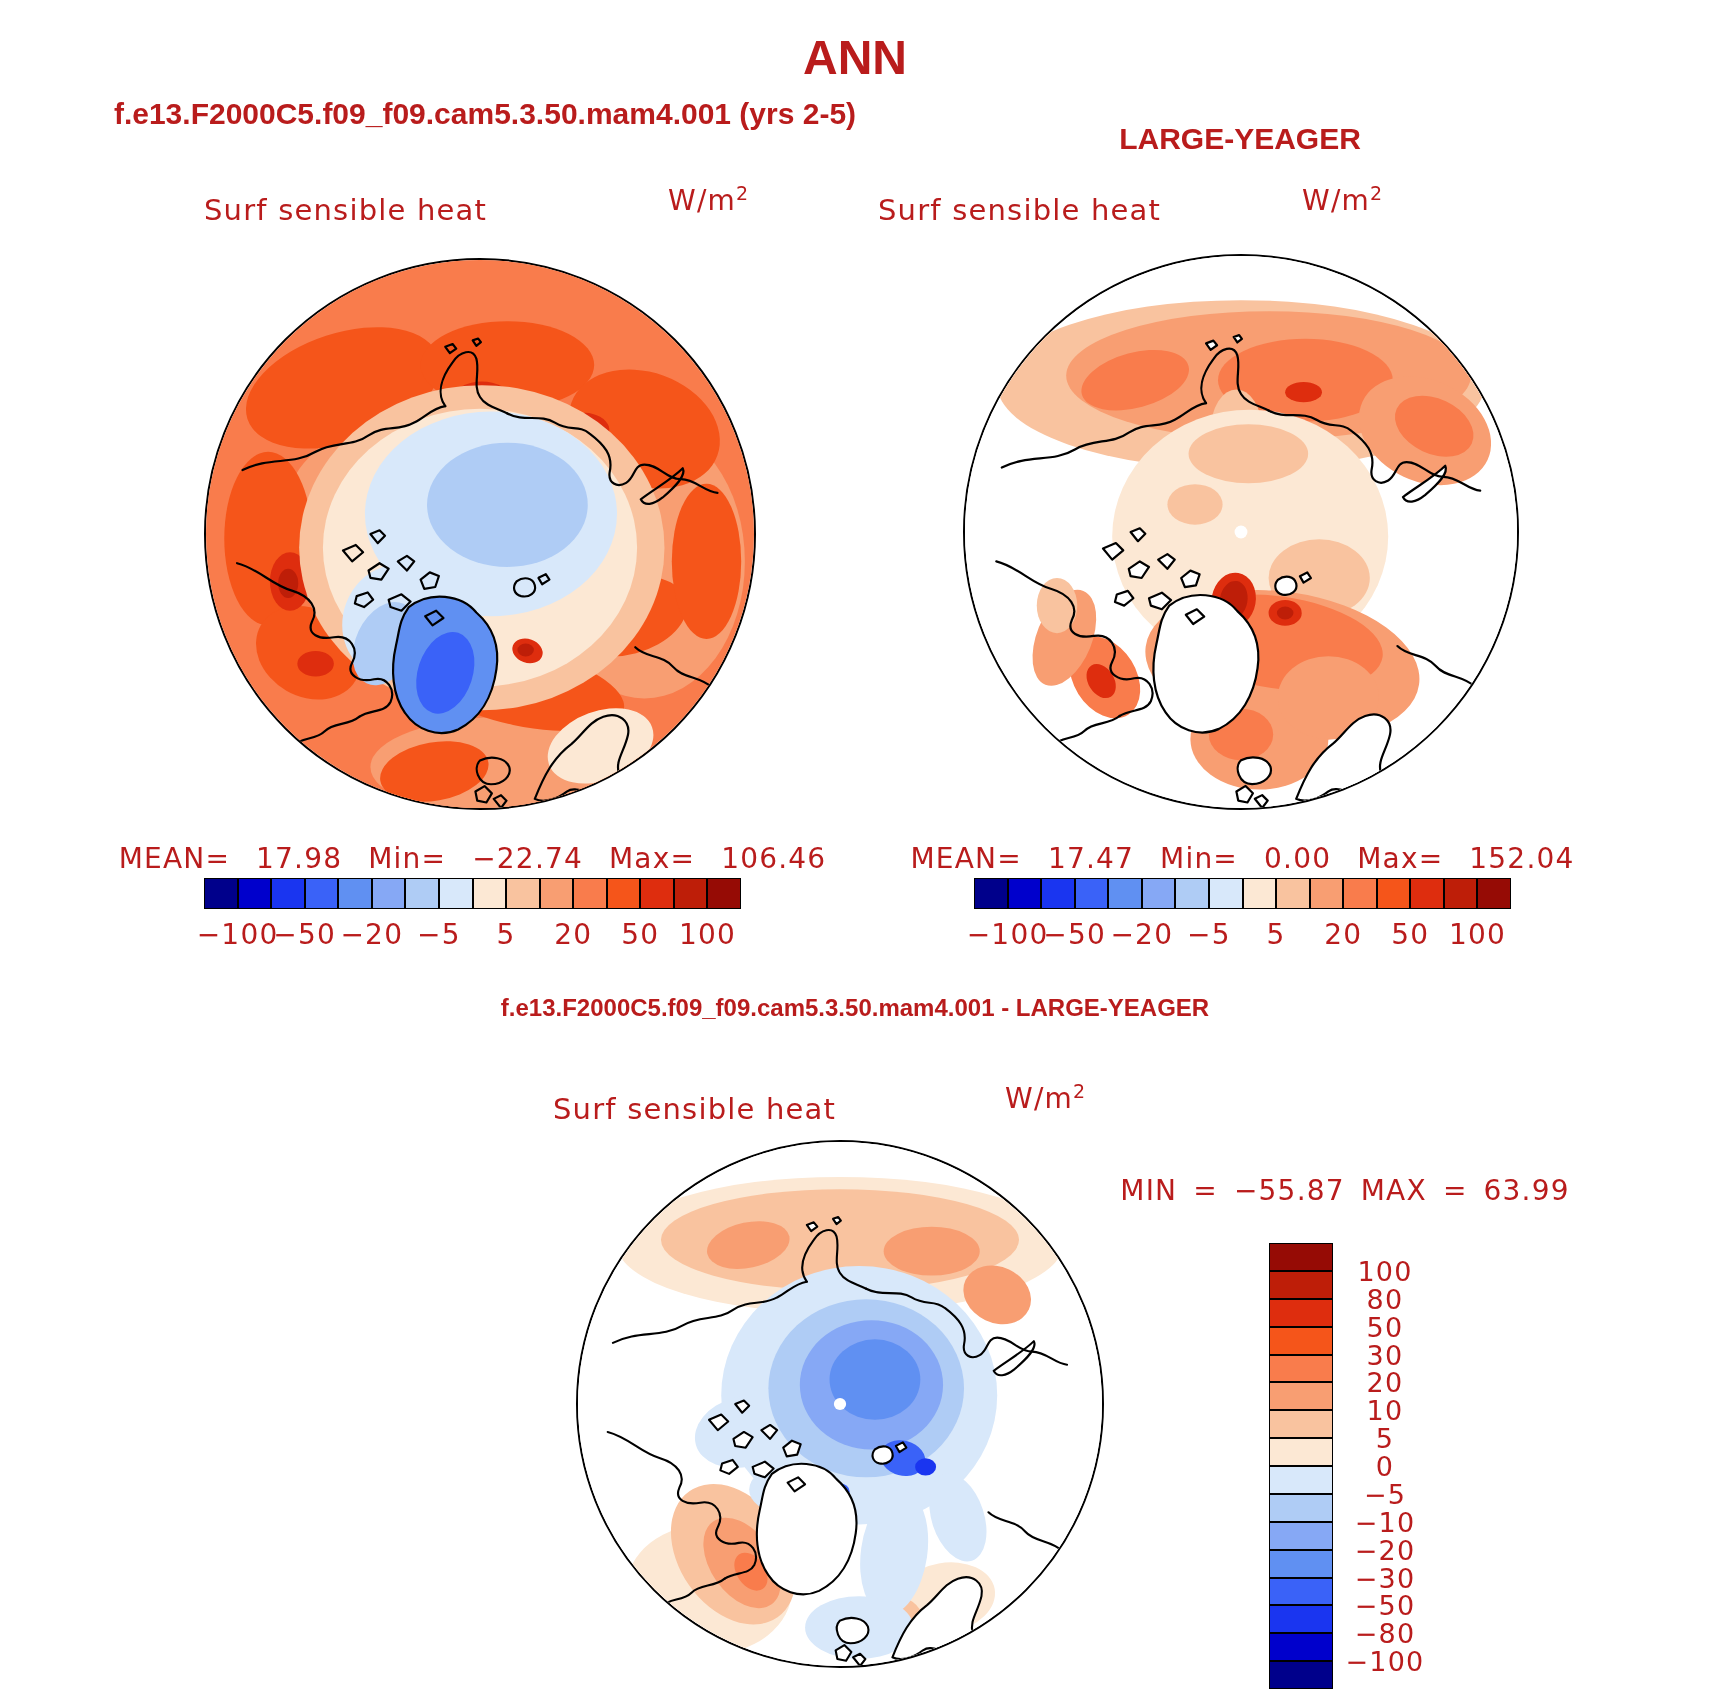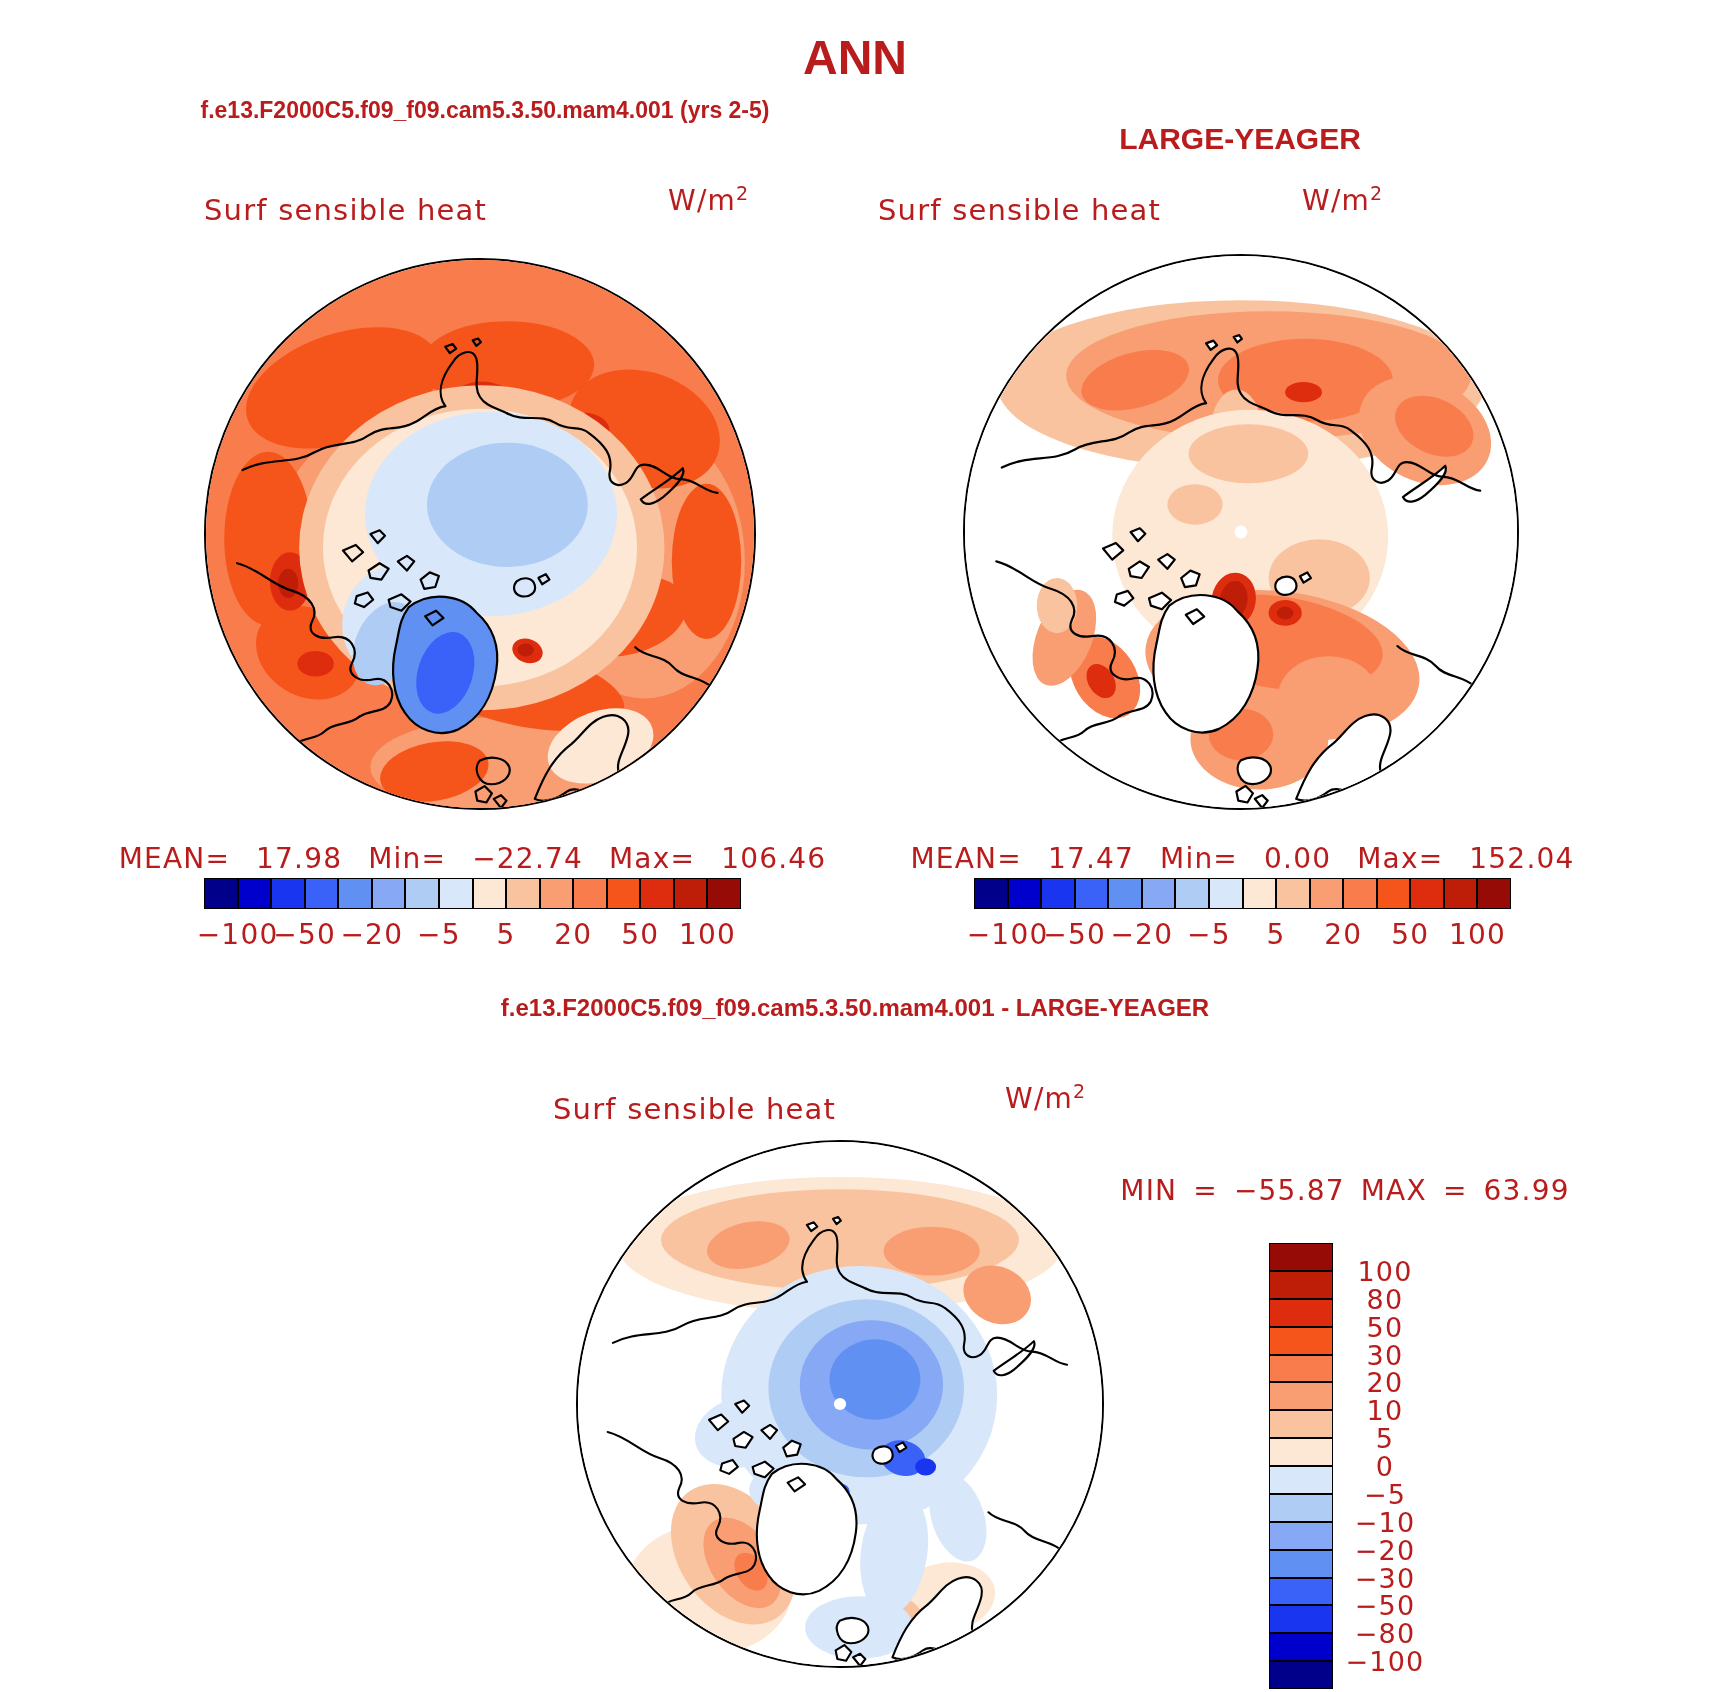--- a/index.html
+++ b/index.html
@@ -3,21 +3,21 @@
 <meta charset="utf-8">
 <style>
   html,body{margin:0;padding:0;background:#ffffff;}
   .figure{position:relative;width:1710px;height:1692px;background:#ffffff;overflow:hidden;
           font-family:"Liberation Sans",sans-serif;color:#b91c1c;}
   .bold-title{font-family:"Liberation Sans",sans-serif;font-weight:700;}
   .ncl{font-family:"DejaVu Sans",sans-serif;font-weight:400;letter-spacing:1.2px;}
   .abs{position:absolute;}
   .center{text-align:center;}
   .main-title{left:0;width:1710px;top:30px;font-size:48px;}
-  .sub-left{left:60px;width:850px;top:97px;font-size:23px;}
+  .sub-left{left:60px;width:850px;top:97px;font-size:30px;}
   .sub-right{left:990px;width:500px;top:97px;font-size:30px;margin-top:25px;}
   .mid-title{left:0;width:1710px;top:994px;font-size:24px;}
   .field-label{font-size:29px;}
   .wm2{font-size:28px;}
   .wm2 sup{font-size:19px;}
   .stats-row{display:flex;justify-content:center;gap:26px;font-size:28px;}
   .minmax-row{display:flex;justify-content:center;gap:16px;font-size:28px;}
   .globe{position:absolute;border:2px solid #000;border-radius:50%;overflow:hidden;background:#fff;}
   .globe svg{display:block;width:100%;height:100%;}
   .cbar-h{position:absolute;display:flex;height:31px;}

